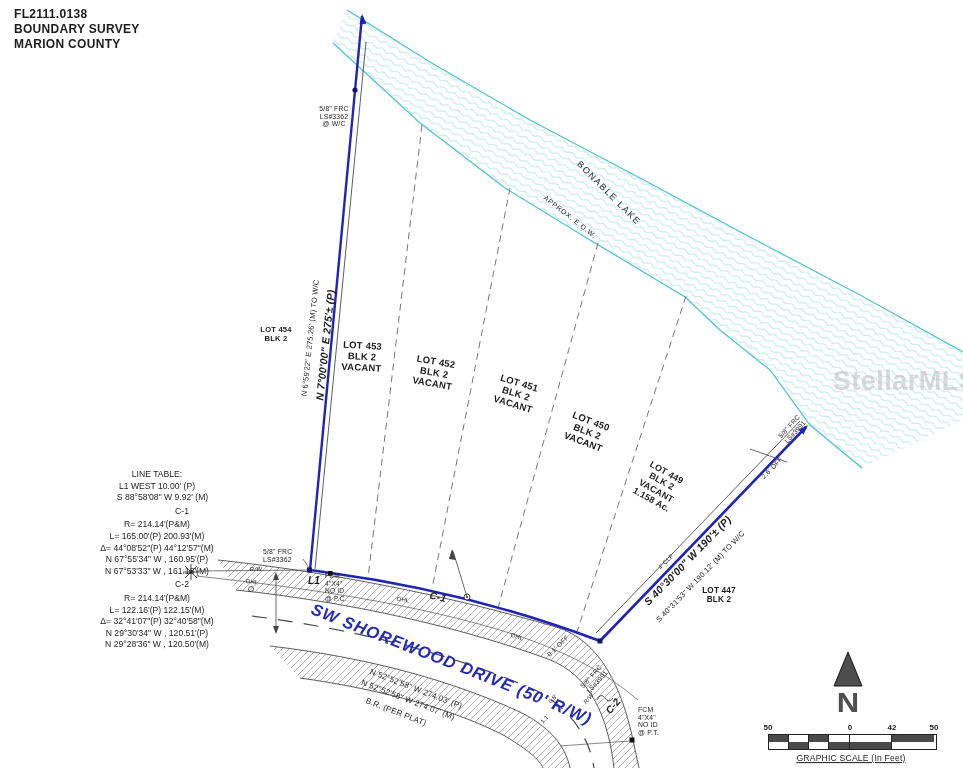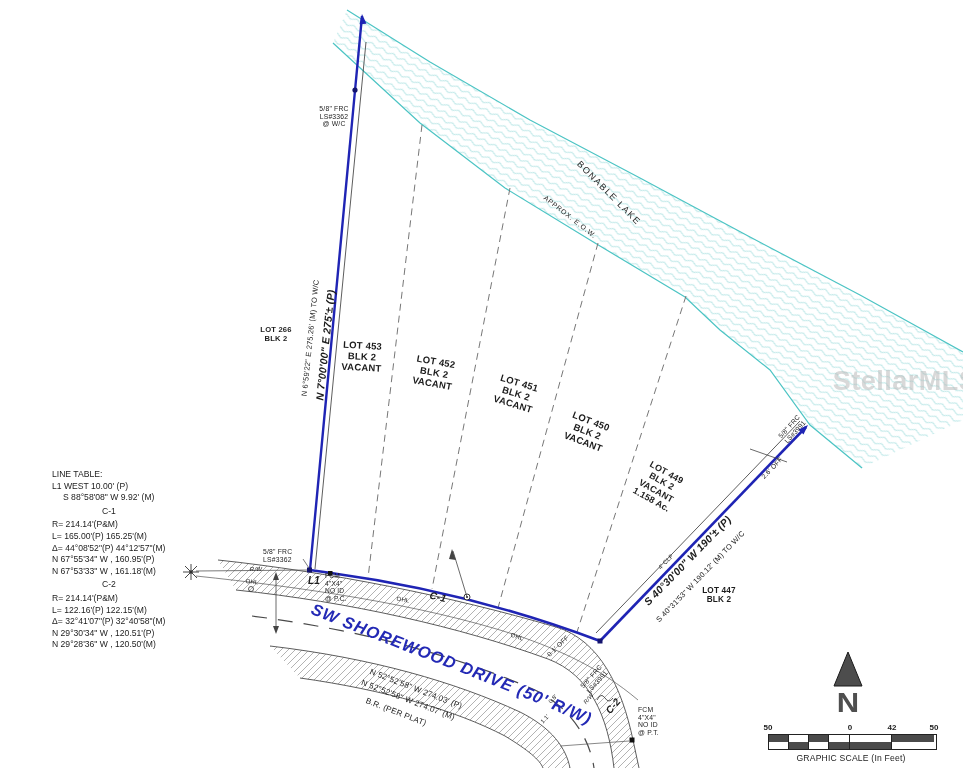--- a/index.html
+++ b/index.html
@@ -9,21 +9,21 @@
   .lbl{position:absolute;color:#1c1c1c;white-space:pre-line;text-align:center;
        line-height:1.14;transform:translate(-50%,-50%);letter-spacing:.2px;}
   .tl{transform:none;text-align:left;}
   .bold{font-weight:700;}
   .bi{font-weight:700;font-style:italic;}
   .hdr{position:absolute;left:14px;top:7px;font-size:12px;font-weight:600;
        line-height:15px;color:#1b1b1b;letter-spacing:.3px;}
   .wm{position:absolute;left:905px;top:381px;transform:translate(-50%,-50%);
       font-size:27px;font-weight:700;color:rgba(185,185,185,.55);letter-spacing:.5px;}
   #linetable{position:absolute;left:52px;top:469px;width:210px;font-size:8.6px;
-             line-height:11.6px;color:#1c1c1c;}
+             line-height:11.6px;color:#1c1c1c;text-align:center;}
   #linetable .ind{padding-left:11px;}
   #linetable .ctr{padding-left:50px;margin:2px 0;}
   #notes{position:absolute;left:52px;top:645px;font-size:8.6px;line-height:11.6px;color:#1c1c1c;}
   
   #scalebar{position:absolute;left:768px;top:734px;width:167px;height:14px;
             border:1px solid #222;display:flex;flex-direction:column;}
   #scalebar .row{display:flex;height:7px;}
   #scalebar .seg{height:7px;box-sizing:border-box;border-right:1px solid #222;}
   #scalebar .seg:last-child{border-right:none;}
   .d{background:#4a4a4a;} .w{background:#ffffff;}
@@ -119,27 +119,32 @@
     </g>
 
     <polygon points="848,652 834,686 862,686" fill="#4d4d4d" stroke="#1a1a1a" stroke-width="1"></polygon>
 
     <path id="roadpath" d="M 306,612 C 420,658 510,688 650,752" fill="none" stroke="none"></path>
     <text font-size="16.5" font-weight="700" font-style="italic" fill="#2329b5" letter-spacing="1">
       <textPath href="#roadpath" startOffset="4">SW SHOREWOOD DRIVE (50' R/W)</textPath>
     </text>
   </svg>
 
+  <div class="hdr">
+    <div>FL2111.0138</div>
+    <div>BOUNDARY SURVEY</div>
+    <div>MARION COUNTY</div>
+  </div>
 
   <div class="wm">StellarMLS</div>
 
   <div class="lbl" style="left:609px;top:193px;font-size:9px;letter-spacing:1.5px;transform:translate(-50%,-50%) rotate(45deg);">BONABLE LAKE</div>
   <div class="lbl" style="left:570px;top:217px;font-size:6.8px;letter-spacing:.8px;transform:translate(-50%,-50%) rotate(38deg);">APPROX. E.O.W.</div>
 
-  <div class="lbl bold" style="left:276px;top:335px;font-size:7.6px;">LOT 266
+  <div class="lbl bold" style="left:276px;top:335px;font-size:7.6px;">LOT 454
 BLK 2</div>
   <div class="lbl bold" style="left:362px;top:357px;font-size:9.5px;transform:translate(-50%,-50%) rotate(3deg);">LOT 453
 BLK 2
 VACANT</div>
   <div class="lbl bold" style="left:434px;top:373px;font-size:9.5px;transform:translate(-50%,-50%) rotate(10deg);">LOT 452
 BLK 2
 VACANT</div>
   <div class="lbl bold" style="left:516px;top:394px;font-size:9.5px;transform:translate(-50%,-50%) rotate(17deg);">LOT 451
 BLK 2
 VACANT</div>
@@ -194,21 +199,21 @@
   <div class="lbl" style="left:558px;top:646px;font-size:6.6px;transform:translate(-50%,-50%) rotate(-44deg);">0.1' OFF</div>
   <div class="lbl" style="left:553px;top:699px;font-size:5.8px;transform:translate(-50%,-50%) rotate(-48deg);">0.8'</div>
   <div class="lbl" style="left:545px;top:719px;font-size:5.8px;transform:translate(-50%,-50%) rotate(-48deg);">1.1'</div>
 
   <div id="linetable">
     <div>LINE TABLE:</div>
     <div>L1  WEST  10.00' (P)</div>
     <div class="ind">S 88°58'08" W  9.92' (M)</div>
     <div class="ctr">C-1</div>
     <div>R=   214.14'(P&amp;M)</div>
-    <div>L=   165.00'(P) 165.25'(M)</div>
+    <div>L=   165.00'(P) 200.93'(M)</div>
     <div>Δ=   44°08'52"(P) 44°12'57"(M)</div>
     <div>N 67°55'34" W , 160.95'(P)</div>
     <div>N 67°53'33" W , 161.18'(M)</div>
     <div class="ctr">C-2</div>
     <div>R=   214.14'(P&amp;M)</div>
     <div>L=   122.16'(P) 122.15'(M)</div>
     <div>Δ=   32°41'07"(P) 32°40'58"(M)</div>
     <div>N 29°30'34" W , 120.51'(P)</div>
     <div>N 29°28'36" W , 120.50'(M)</div>
   </div>
@@ -231,15 +236,15 @@
     </div>
     <div class="row">
       <div class="seg w" style="width:20px;"></div>
       <div class="seg d" style="width:20px;"></div>
       <div class="seg w" style="width:20px;"></div>
       <div class="seg d" style="width:21px;"></div>
       <div class="seg d" style="width:42px;"></div>
       <div class="seg w" style="width:42px;"></div>
     </div>
   </div>
-  <div class="lbl" style="left:851px;top:759px;font-size:8.6px;width:200px;">GRAPHIC SCALE (In Feet)</div>
+  <div class="lbl" style="left:851px;top:759px;font-size:8.6px;width:200px;text-decoration:underline;">GRAPHIC SCALE (In Feet)</div>
 
 </div>
 
 </body></html>

